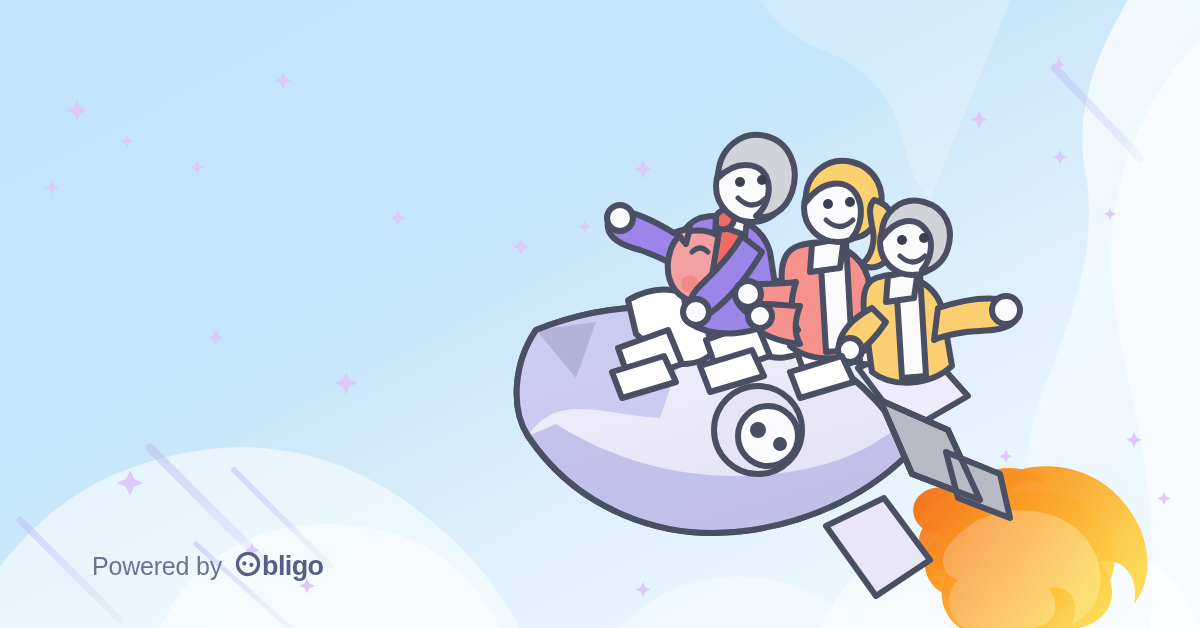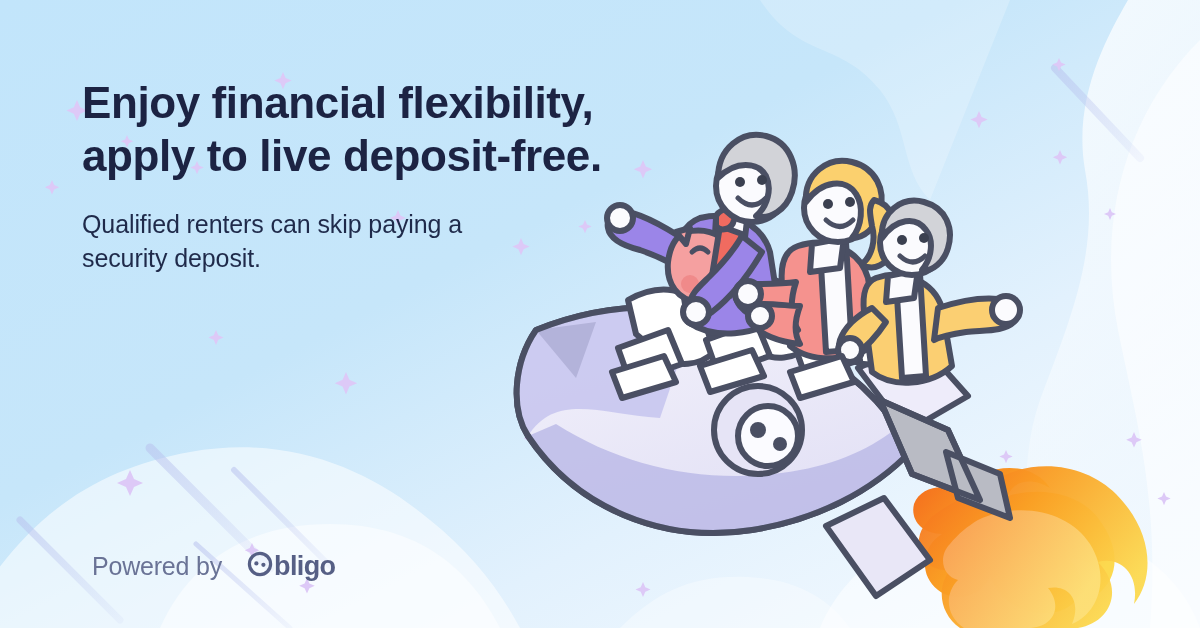--- a/index.html
+++ b/index.html
@@ -43,21 +43,21 @@
     letter-spacing:-0.1px;
     white-space:pre-line;
   }
 
   
   .powered {
     position:absolute;
     left:92px; bottom:46px;
     display:flex;
     align-items:center;
-    gap:25px;
+    gap:13px;
     z-index:6;
   }
   .powered-text {
     font-size:25px;
     font-weight:400;
     color:#6a7396;
     letter-spacing:-0.2px;
   }
   .brand {
     display:flex;
@@ -376,26 +376,20 @@
       </g>
 
       <g fill="#ffffff">
         <path d="M612 372 L664 356 L676 382 L622 398 Z"></path>
         <path d="M700 366 L752 350 L764 376 L710 392 Z"></path>
         <path d="M790 372 L842 356 L854 382 L800 398 Z"></path>
       </g>
     </g>
   </svg>
 
-  <div class="content">
-    <h1 class="headline">Enjoy financial flexibility,
-apply to live deposit-free.</h1>
-    <p class="subhead">Qualified renters can skip paying a
-security deposit.</p>
-  </div>
 
   <div class="powered">
     <span class="powered-text">Powered by</span>
     <span class="brand">
       <svg class="brand-mark" width="26" height="26" viewBox="0 0 26 26">
         <circle cx="13" cy="13" r="10.6" fill="none" stroke="#565f85" stroke-width="3.2"></circle>
         <circle cx="9.4" cy="12.4" r="2.1" fill="#565f85"></circle>
         <circle cx="16.4" cy="13.8" r="2.1" fill="#565f85"></circle>
       </svg>
       <span class="brand-name">bligo</span>

